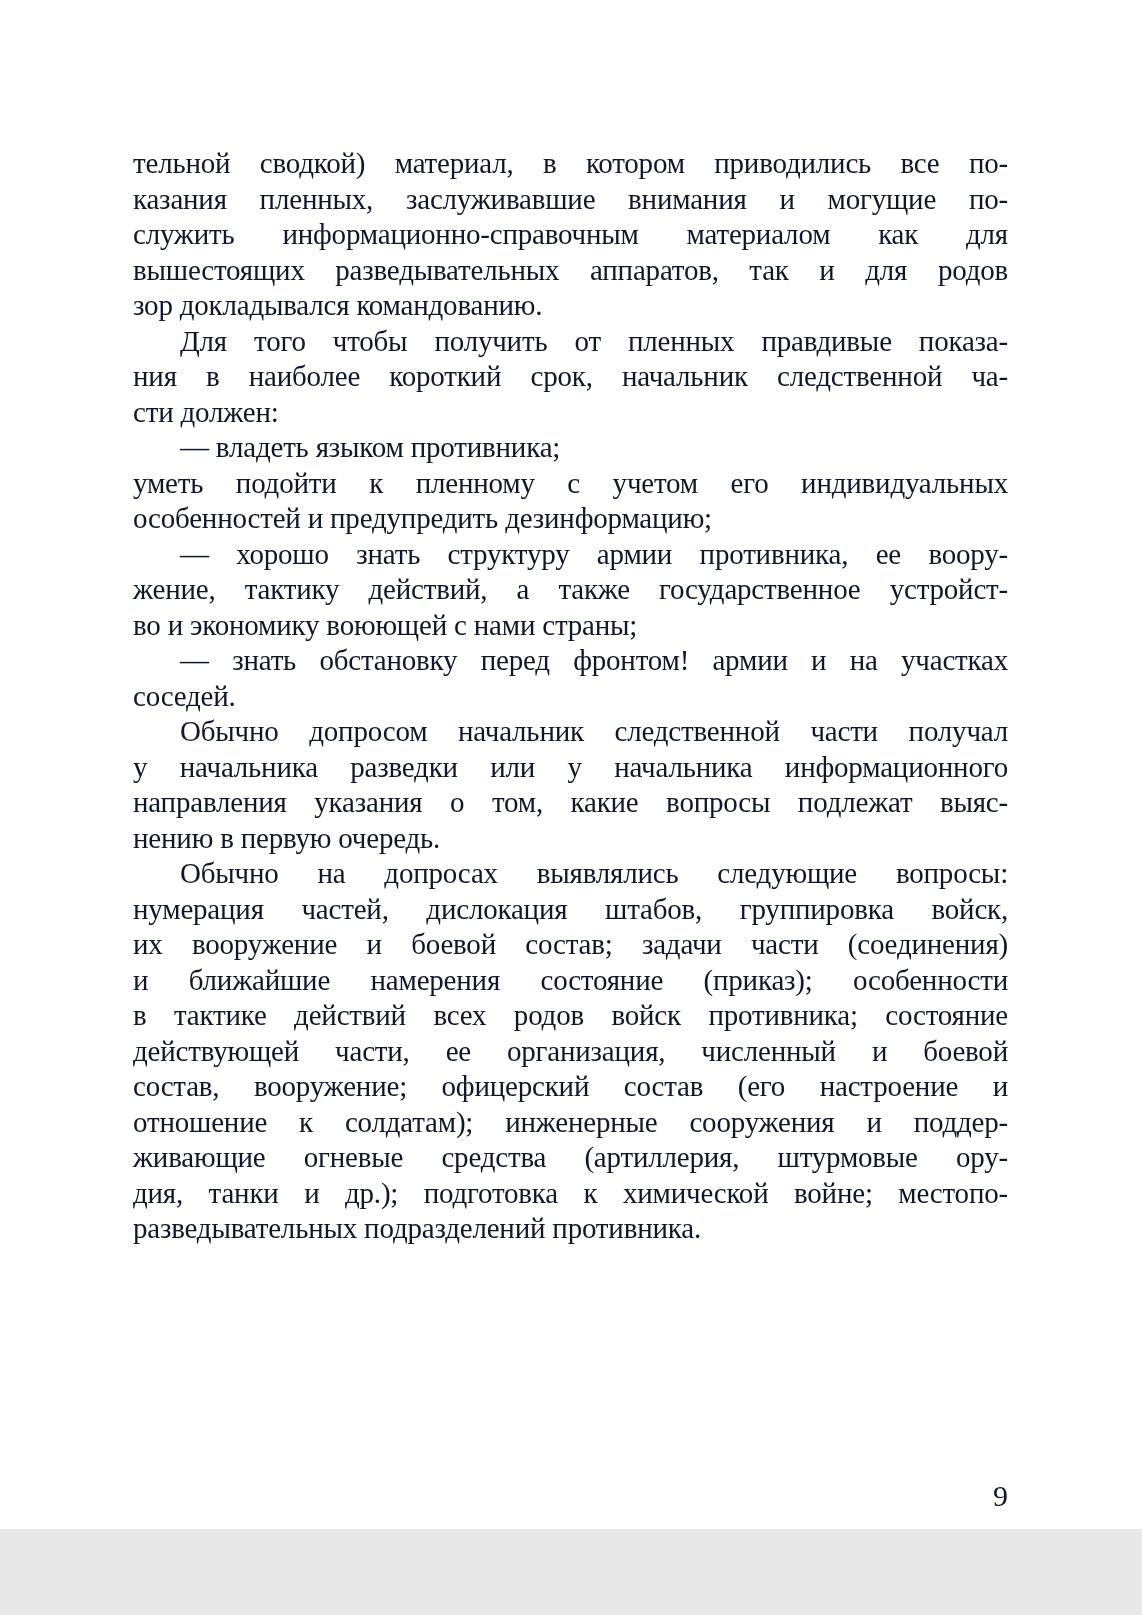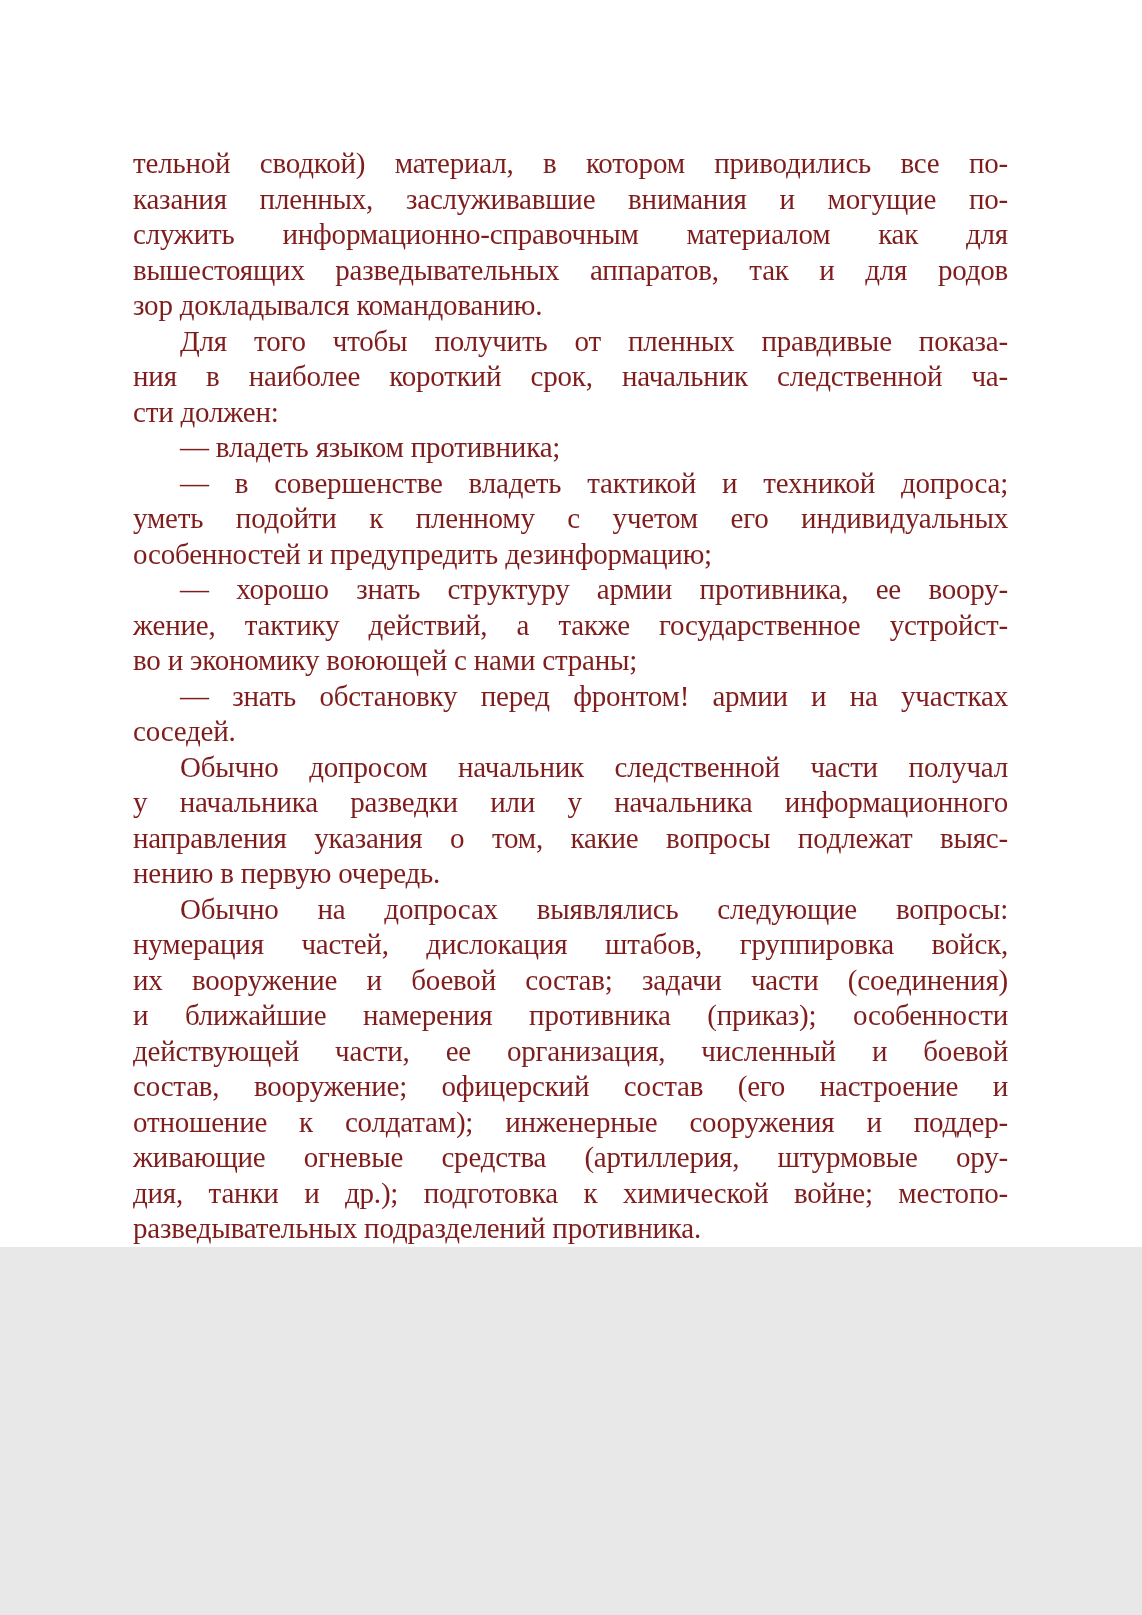--- a/index.html
+++ b/index.html
@@ -3,25 +3,25 @@
 <meta charset="utf-8">
 <style>
   html, body {
     margin: 0;
     padding: 0;
     background: #e8e8e8;
   }
   .page {
     position: relative;
     width: 1142px;
-    height: 1247px;
+    height: 1529px;
     background: #ffffff;
     overflow: hidden;
     font-family: "Liberation Serif", "DejaVu Serif", serif;
-    color: #7f1d1d;
+    color: #0f172a;
   }
   .text-block {
     position: absolute;
     left: 133px;
     top: 146px;
     width: 875px;
   }
   .line {
     font-size: 29px;
     line-height: 35.5px;
@@ -56,36 +56,36 @@
   <div class="text-block">
       <div class="line">тельной сводкой) материал, в котором приводились все по-</div>
       <div class="line">казания пленных, заслуживавшие внимания и могущие по-</div>
       <div class="line">служить информационно-справочным материалом как для</div>
       <div class="line">вышестоящих разведывательных аппаратов, так и для родов</div>
       <div class="line last">зор докладывался командованию.</div>
       <div class="line indent">Для того чтобы получить от пленных правдивые показа-</div>
       <div class="line">ния в наиболее короткий срок, начальник следственной ча-</div>
       <div class="line last">сти должен:</div>
       <div class="line indent last">— владеть языком противника;</div>
-      <div class="line indent">— в совершенстве владеть тактикой и техникой допроса;</div>
       <div class="line">уметь подойти к пленному с учетом его индивидуальных</div>
       <div class="line last">особенностей и предупредить дезинформацию;</div>
       <div class="line indent">— хорошо знать структуру армии противника, ее воору-</div>
       <div class="line">жение, тактику действий, а также государственное устройст-</div>
       <div class="line last">во и экономику воюющей с нами страны;</div>
       <div class="line indent">— знать обстановку перед фронтом! армии и на участках</div>
       <div class="line last">соседей.</div>
       <div class="line indent">Обычно допросом начальник следственной части получал</div>
       <div class="line">у начальника разведки или у начальника информационного</div>
       <div class="line">направления указания о том, какие вопросы подлежат выяс-</div>
       <div class="line last">нению в первую очередь.</div>
       <div class="line indent">Обычно на допросах выявлялись следующие вопросы:</div>
       <div class="line">нумерация частей, дислокация штабов, группировка войск,</div>
       <div class="line">их вооружение и боевой состав; задачи части (соединения)</div>
-      <div class="line">и ближайшие намерения противника (приказ); особенности</div>
+      <div class="line">и ближайшие намерения состояние (приказ); особенности</div>
+      <div class="line">в тактике действий всех родов войск противника; состояние</div>
       <div class="line">действующей части, ее организация, численный и боевой</div>
       <div class="line">состав, вооружение; офицерский состав (его настроение и</div>
       <div class="line">отношение к солдатам); инженерные сооружения и поддер-</div>
       <div class="line">живающие огневые средства (артиллерия, штурмовые ору-</div>
       <div class="line">дия, танки и др.); подготовка к химической войне; местопо-</div>
       <div class="line last">разведывательных подразделений противника.</div>
     </div>
   <div class="page-number">9</div>
 </div>
 

